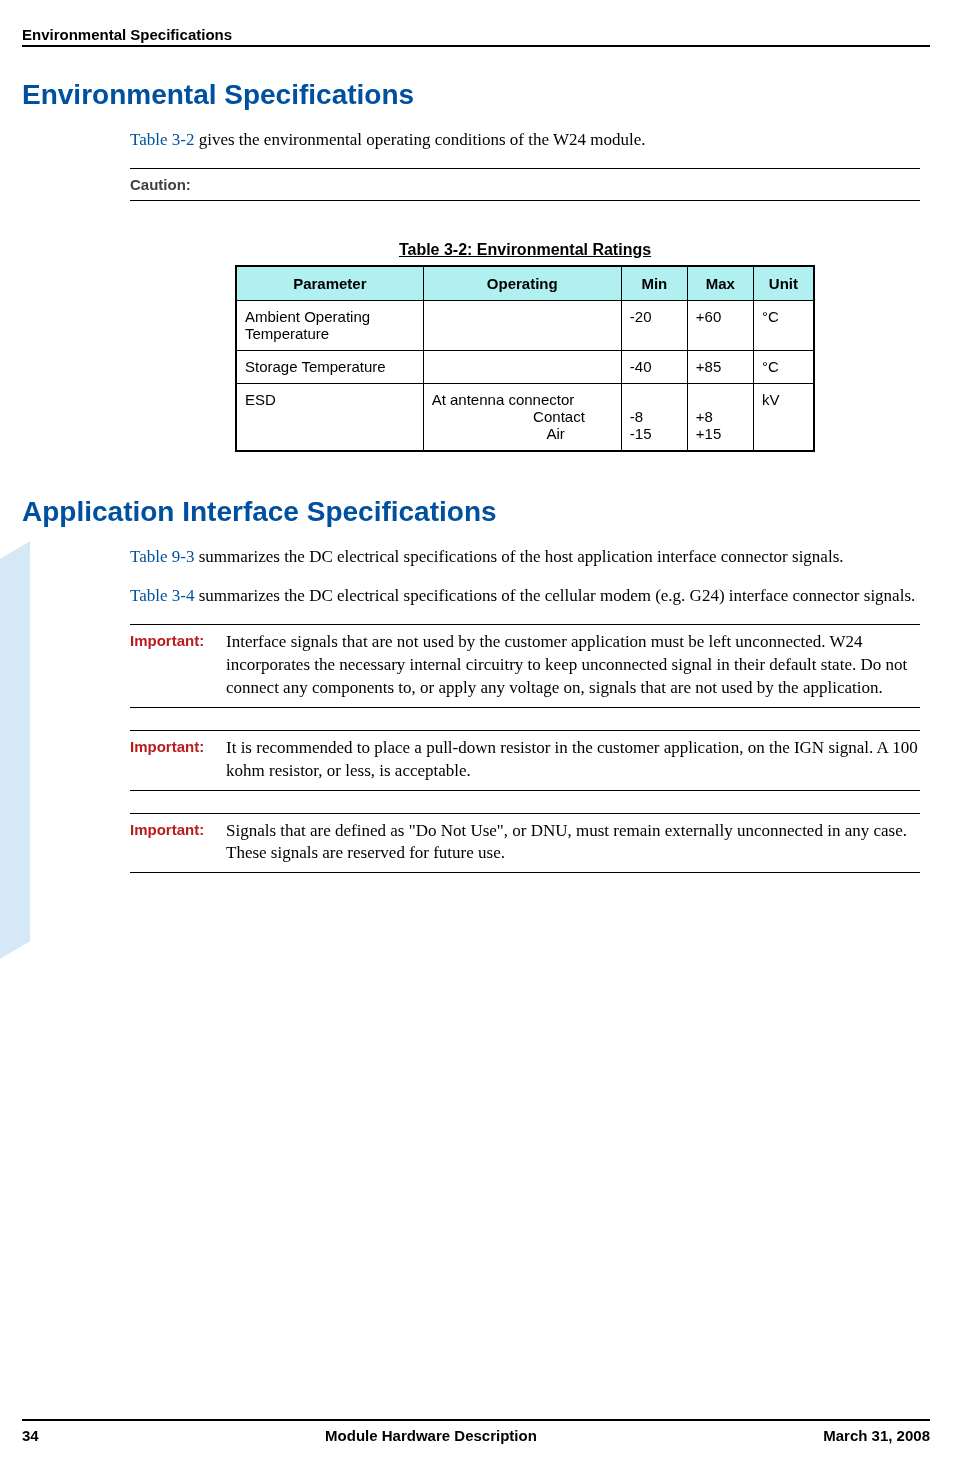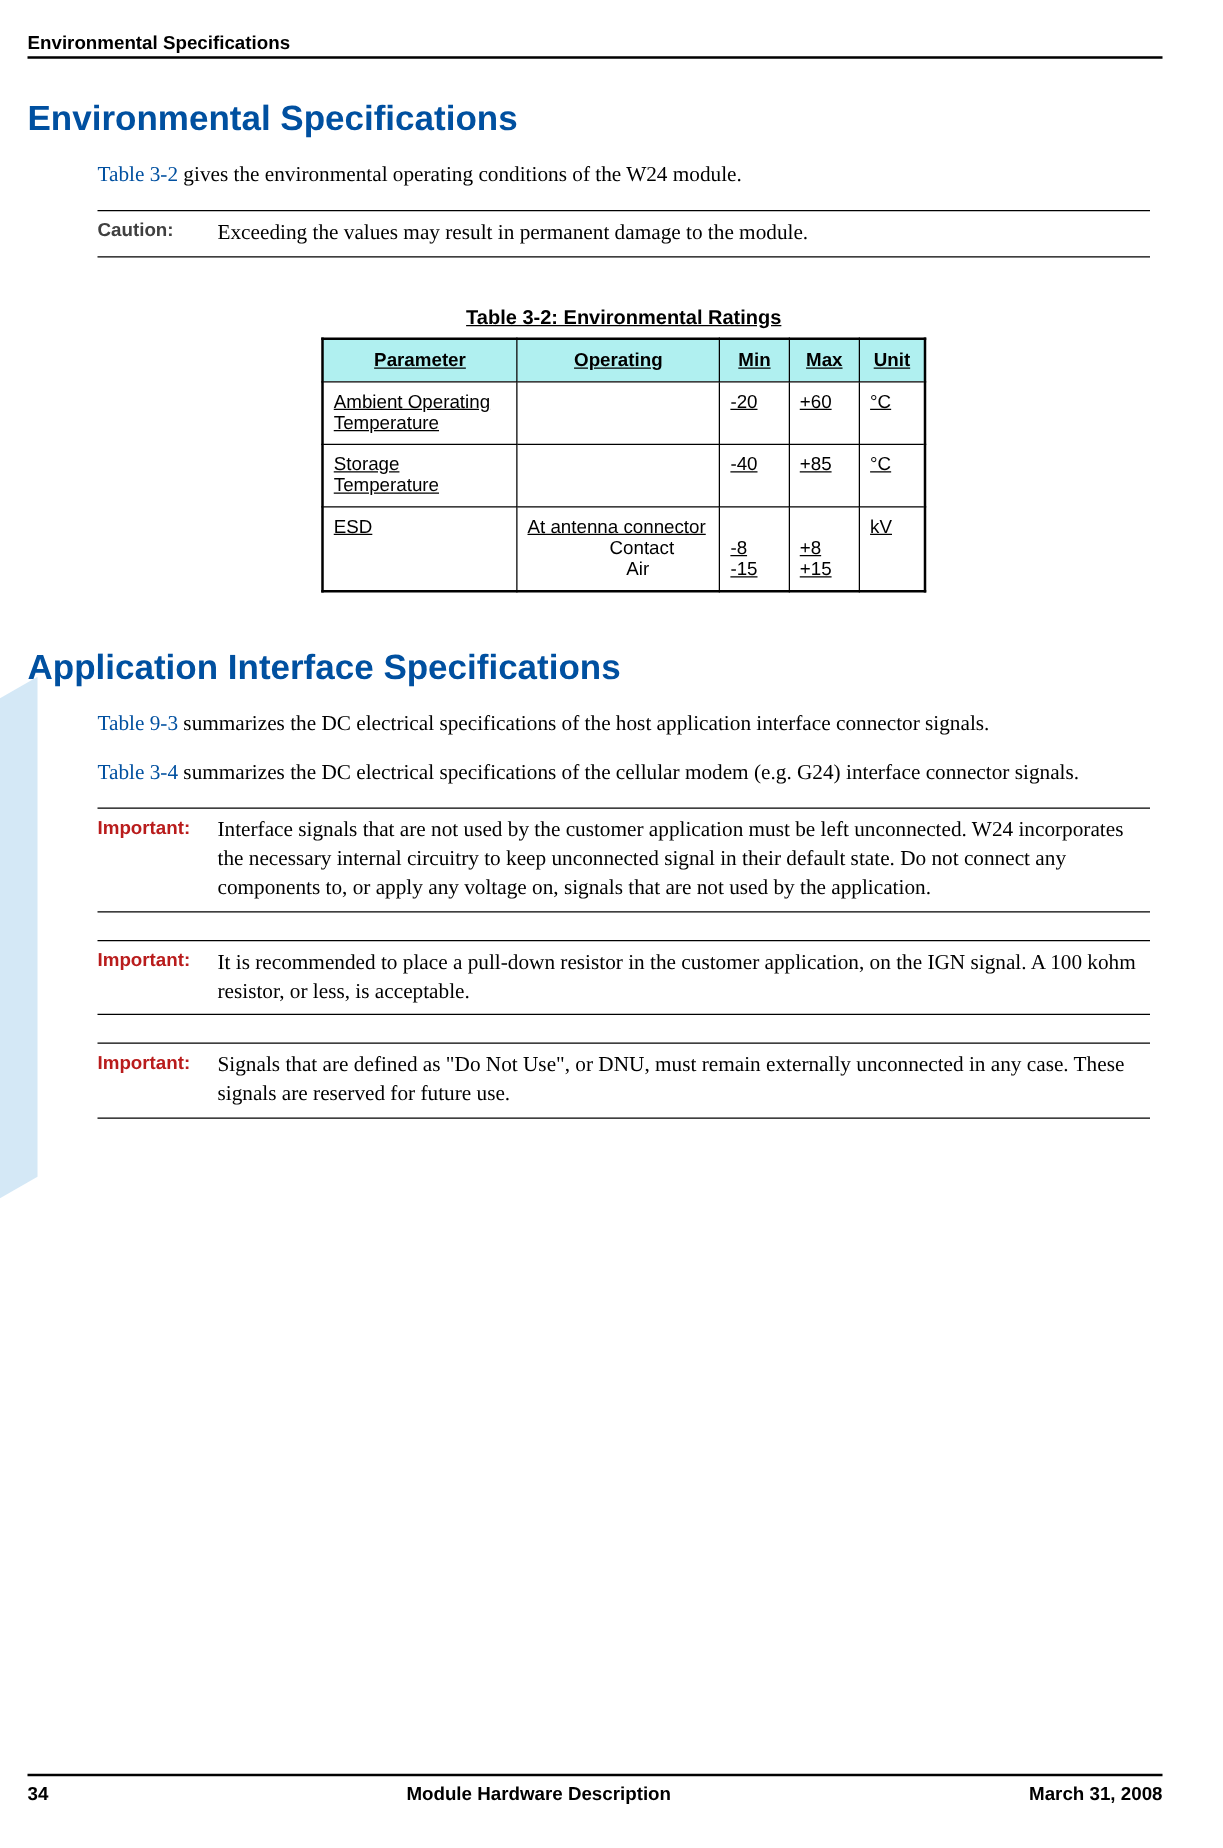--- a/index.html
+++ b/index.html
@@ -43,21 +43,21 @@
     margin-bottom: 32px;
   }
   h1.section {
     font-family: Arial, Helvetica, sans-serif;
     font-weight: bold;
     color: #0050a0;
     font-size: 28px;
     margin-bottom: 18px;
   }
   .body-block {
-    margin-left: 56px;
+    margin-left: 108px;
     margin-right: 10px;
   }
   .para {
     font-size: 17px;
     line-height: 1.35;
     margin-bottom: 16px;
   }
   .link { color: #0050a0; }
   .note-block {
     border-top: 1.5px solid #000;
@@ -85,22 +85,21 @@
     font-weight: bold;
     font-size: 16px;
     text-align: center;
     text-decoration: underline;
     margin-top: 40px;
     margin-bottom: 6px;
   }
   .table-wrap { display: flex; justify-content: center; margin-bottom: 44px; }
   table.env {
     border-collapse: collapse;
-    width: 484px;
-    text-decoration: underline;
+    width: 580px;
   }
   table.env th, table.env td {
     border: 1px solid #000;
     border-right: 1px solid #000;
     font-size: 15px;
     vertical-align: top;
   }
   table.env { border: 2.5px double #000; }
   table.env th {
     background: #b0f0f0;
@@ -151,21 +150,20 @@
   <h1 class="section">Environmental Specifications</h1>
 
   <div class="body-block">
     <p class="para">
       <span class="link">Table 3-2</span><span> gives the environmental operating conditions of the W24 module.</span>
     </p>
 
     <div class="note-block">
       <div class="note-row">
         <div class="note-label caution">Caution:</div>
-        <div class="note-text">Exceeding the values may result in permanent damage to the module.</div>
       </div>
     </div>
 
     <div class="table-caption">Table 3-2: Environmental Ratings</div>
     <div class="table-wrap">
       <table class="env">
         <thead>
           <tr>
             <th class="col-param">Parameter</th>
             <th class="col-cond">Operating</th>

